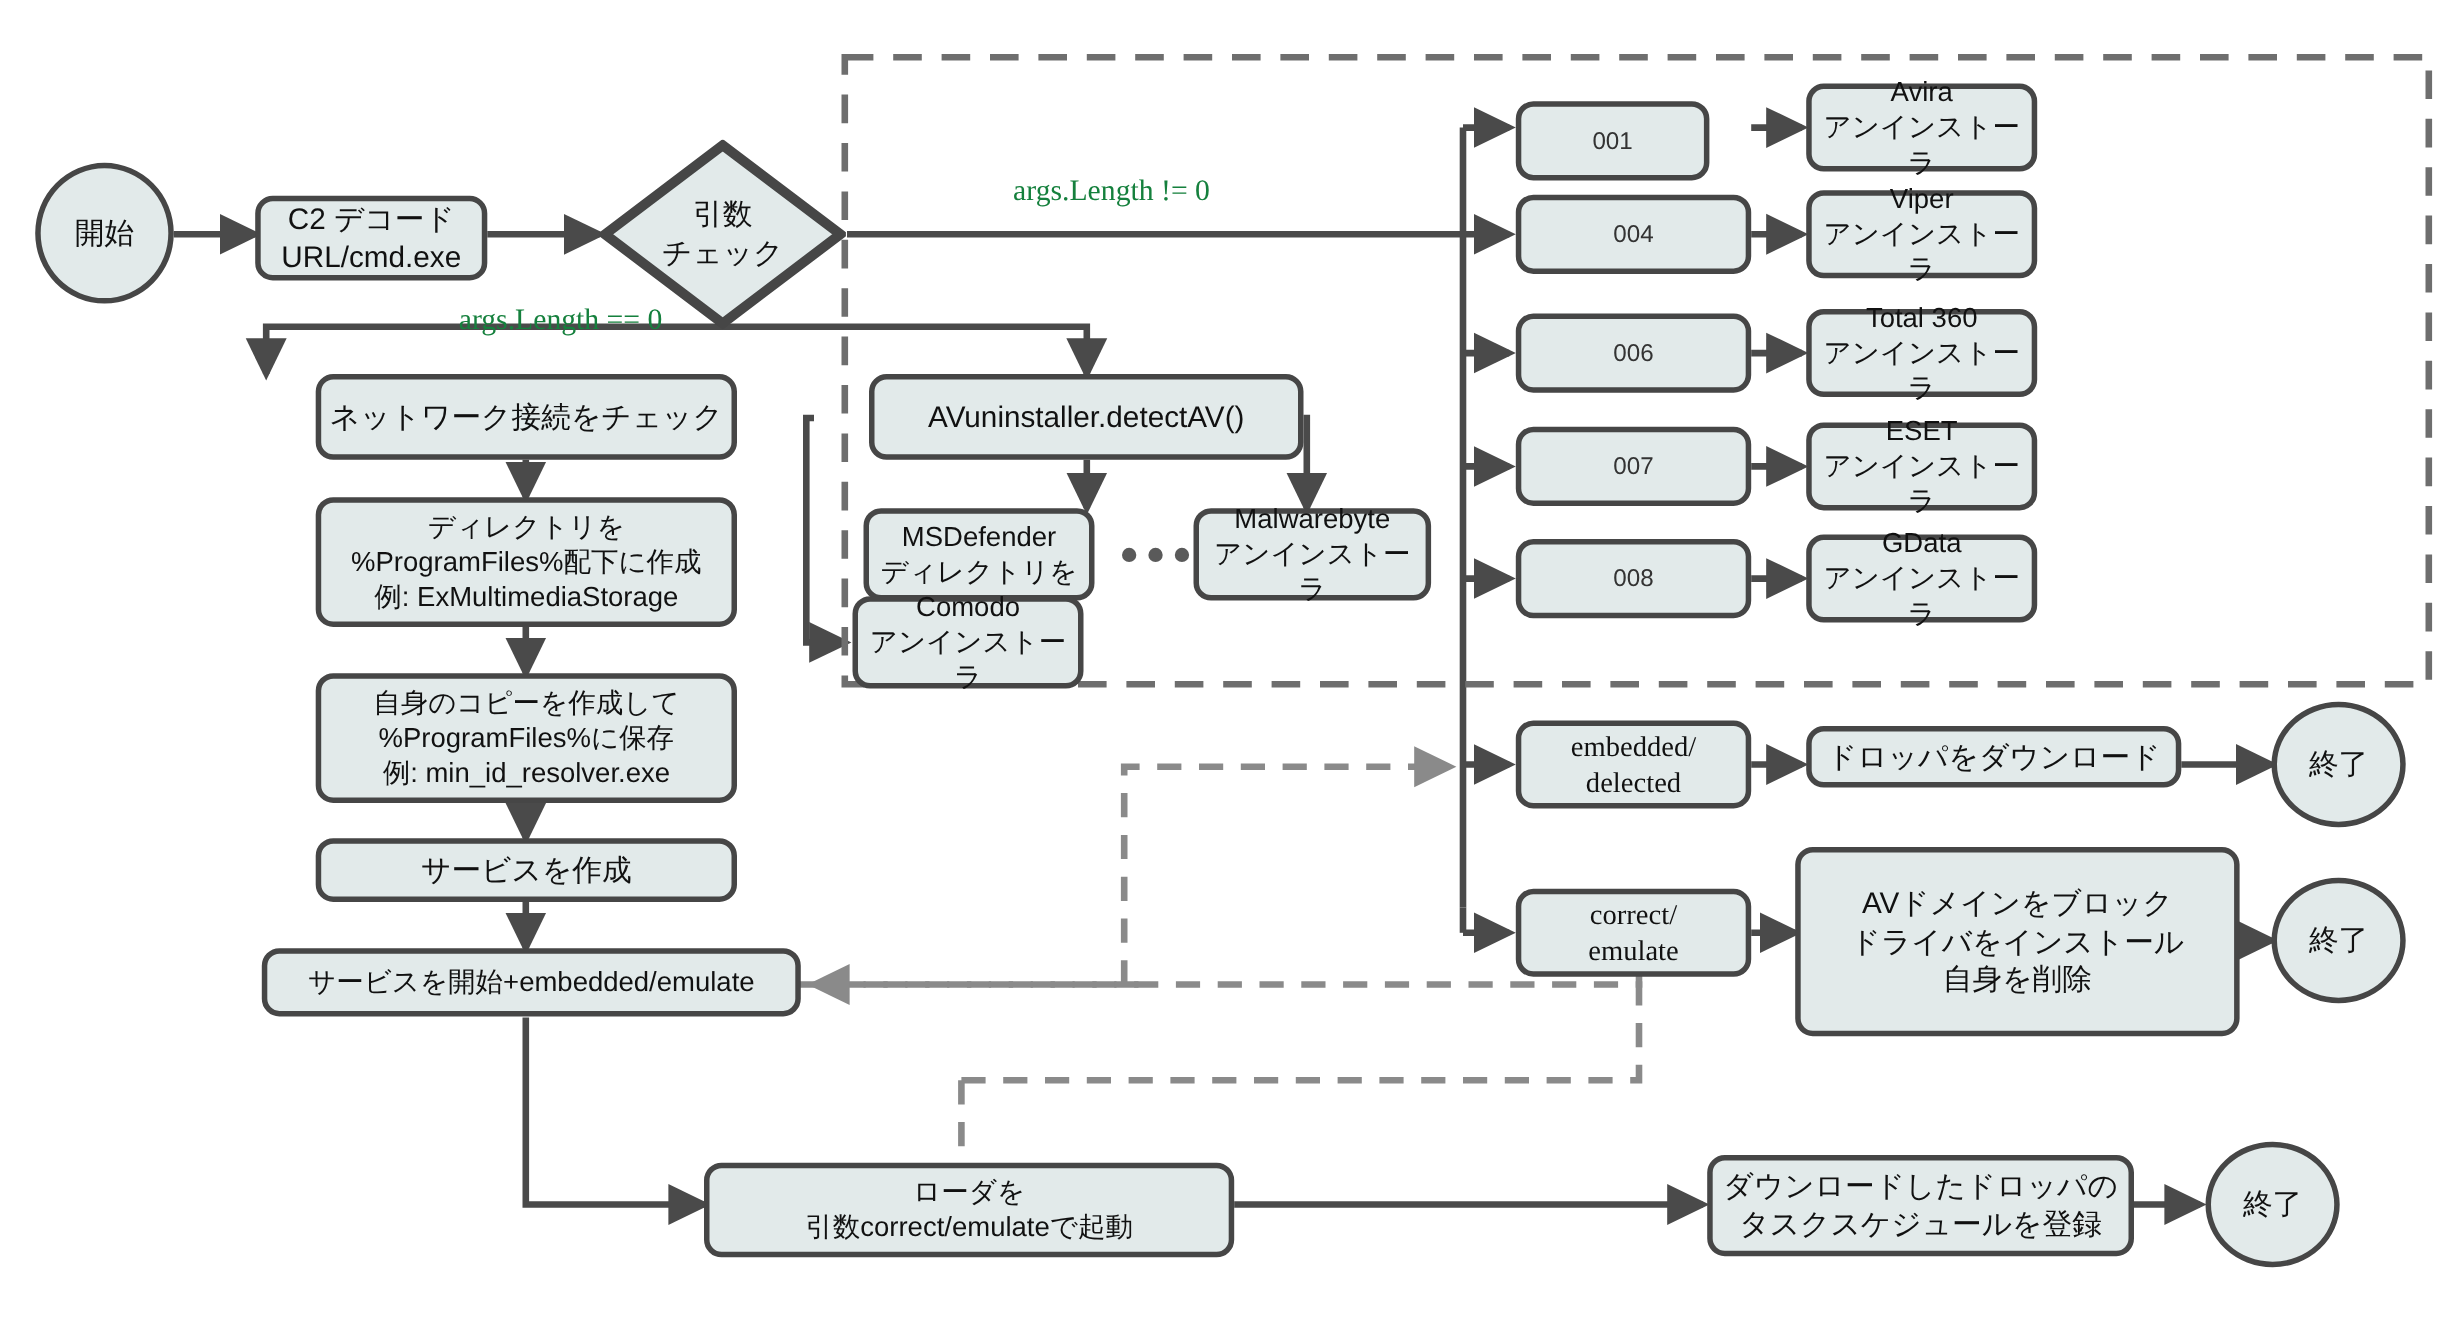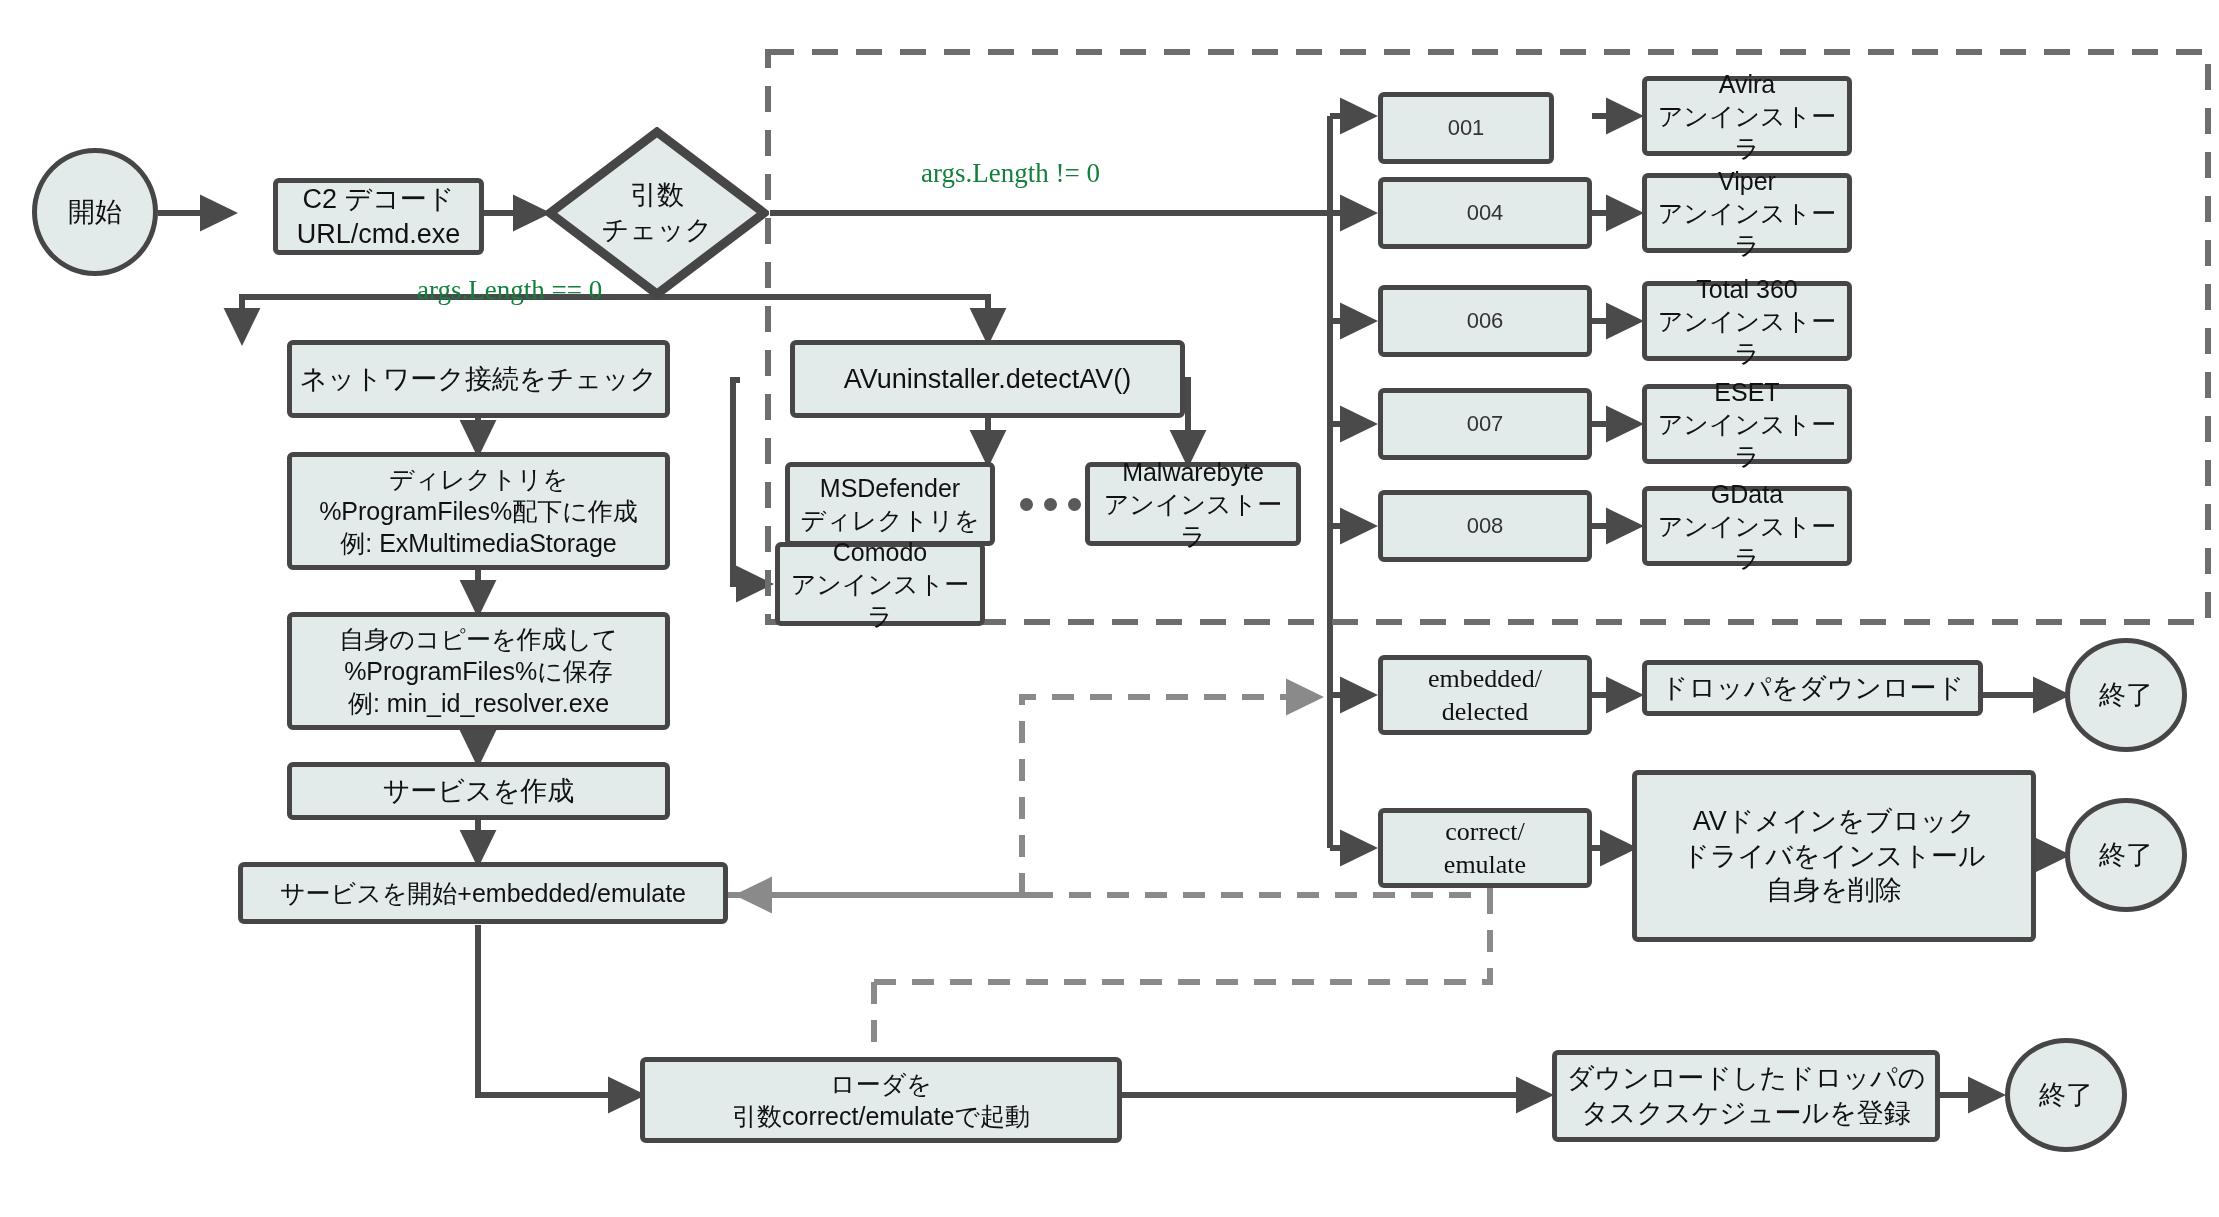--- a/index.html
+++ b/index.html
@@ -1,21 +1,21 @@
 <!DOCTYPE html>
 <html><head>
 <meta charset="utf-8">
 <style>
   html,body{margin:0;padding:0;background:#fff;}
   body{font-family:"Liberation Sans","DejaVu Sans",sans-serif;}
   #stage{position:relative;width:2219px;height:1217px;background:#fff;overflow:hidden;}
   svg.edges{position:absolute;left:0;top:0;width:2219px;height:1217px;pointer-events:none;}
 
   .node{position:absolute;box-sizing:border-box;display:flex;align-items:center;justify-content:center;
-        text-align:center;background:#e2eaea;border:5px solid #464646;border-radius:6px;
+        text-align:center;background:#e2eaea;border:5px solid #464646;border-radius:16px;
         color:#111;line-height:1.28;padding:2px 6px;}
   .node.term{border-radius:50%;border-width:5px;}
   .node.diamond{background:transparent;border:none;}
   .diamond .dshape{position:absolute;left:0;top:0;width:100%;height:100%;}
   .diamond .dlabel{position:relative;z-index:2;}
 
   .lbl{position:absolute;color:#15803d;white-space:nowrap;}
   .dots{position:absolute;display:flex;gap:11px;align-items:center;}
   .dots i{display:block;width:13px;height:13px;border-radius:50%;background:#5a5a5a;}
 
@@ -95,21 +95,21 @@
       <path d="M1022,895 L1022,697 L1318,697" marker-end="url(#ard)"></path>
       <path d="M727,895 L1490,895 L1490,880"></path>
       <path d="M874,982 L1490,982 L1490,880"></path>
       <path d="M874,982 L874,1062"></path>
       <path d="M1035,895 L740,895" marker-end="url(#ard)"></path>
     </g>
   </svg>
 
   <div class="node term fs-jp" style="left:32px;top:148px;width:126px;height:128px;">開始</div>
 
-  <div class="node fs-jp" style="left:232px;top:178px;width:211px;height:77px;white-space:pre-line;margin-left:41px;">C2 デコード
+  <div class="node fs-jp" style="left:232px;top:178px;width:211px;height:77px;white-space:pre-line;">C2 デコード
 URL/cmd.exe</div>
 
   <div class="node diamond fs-jp" style="left:545px;top:127px;width:224px;height:172px;">
     <svg class="dshape" viewBox="0 0 224 172" preserveAspectRatio="none">
       <polygon points="112,5 219,86 112,167 5,86" fill="#e2eaea" stroke="#464646" stroke-width="9"></polygon>
     </svg>
     <span class="dlabel" style="white-space:pre-line;">引数
 チェック</span>
   </div>
 

